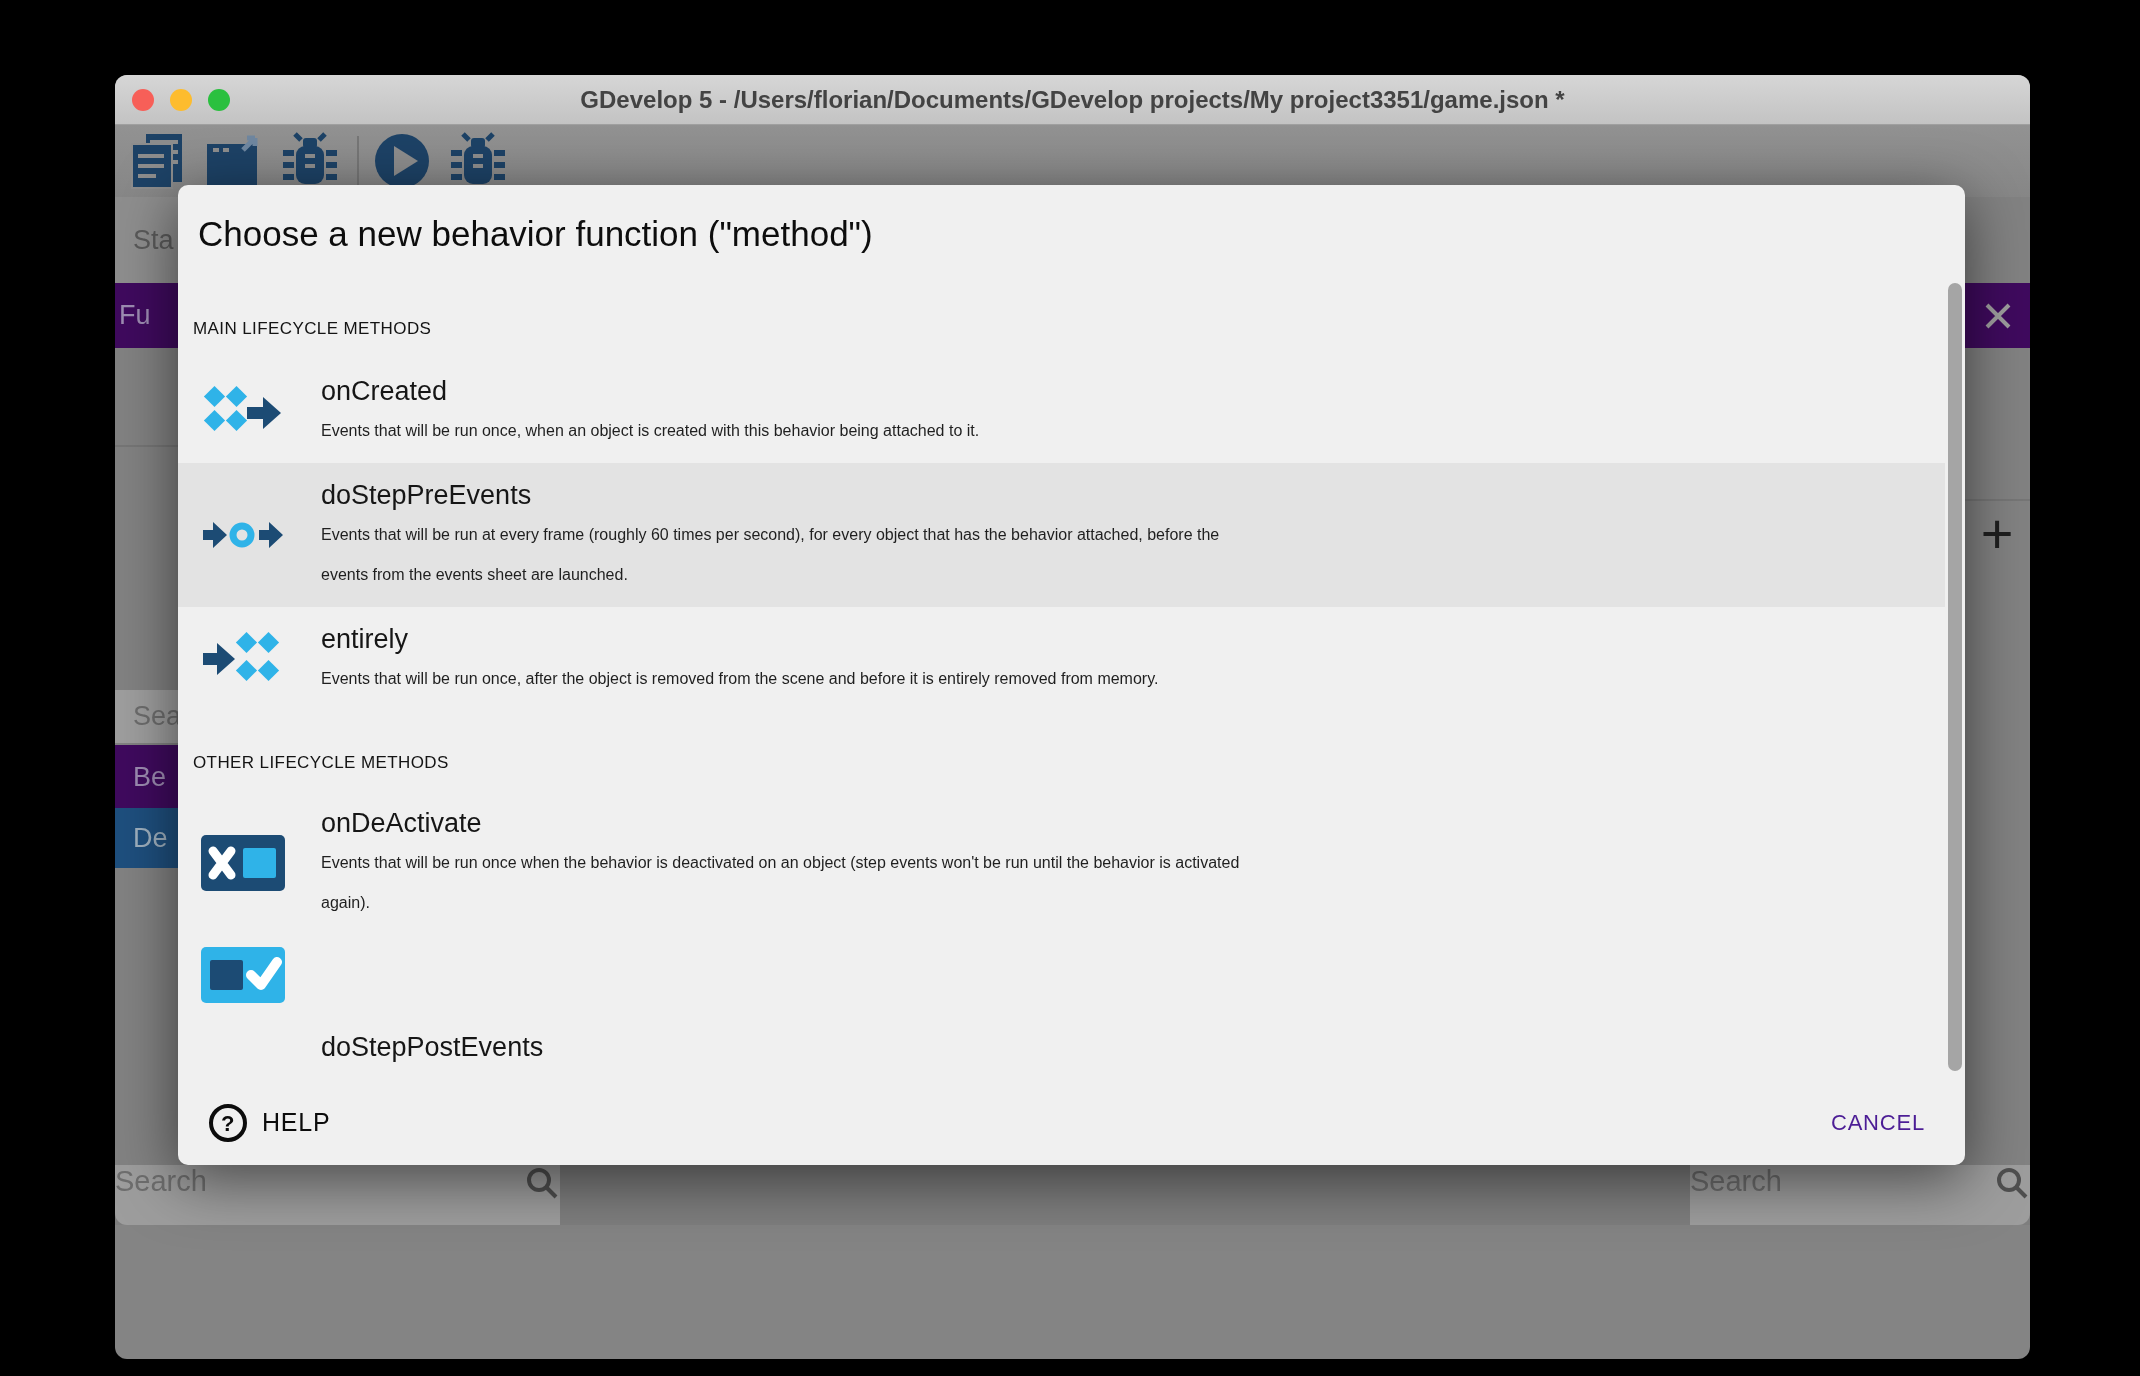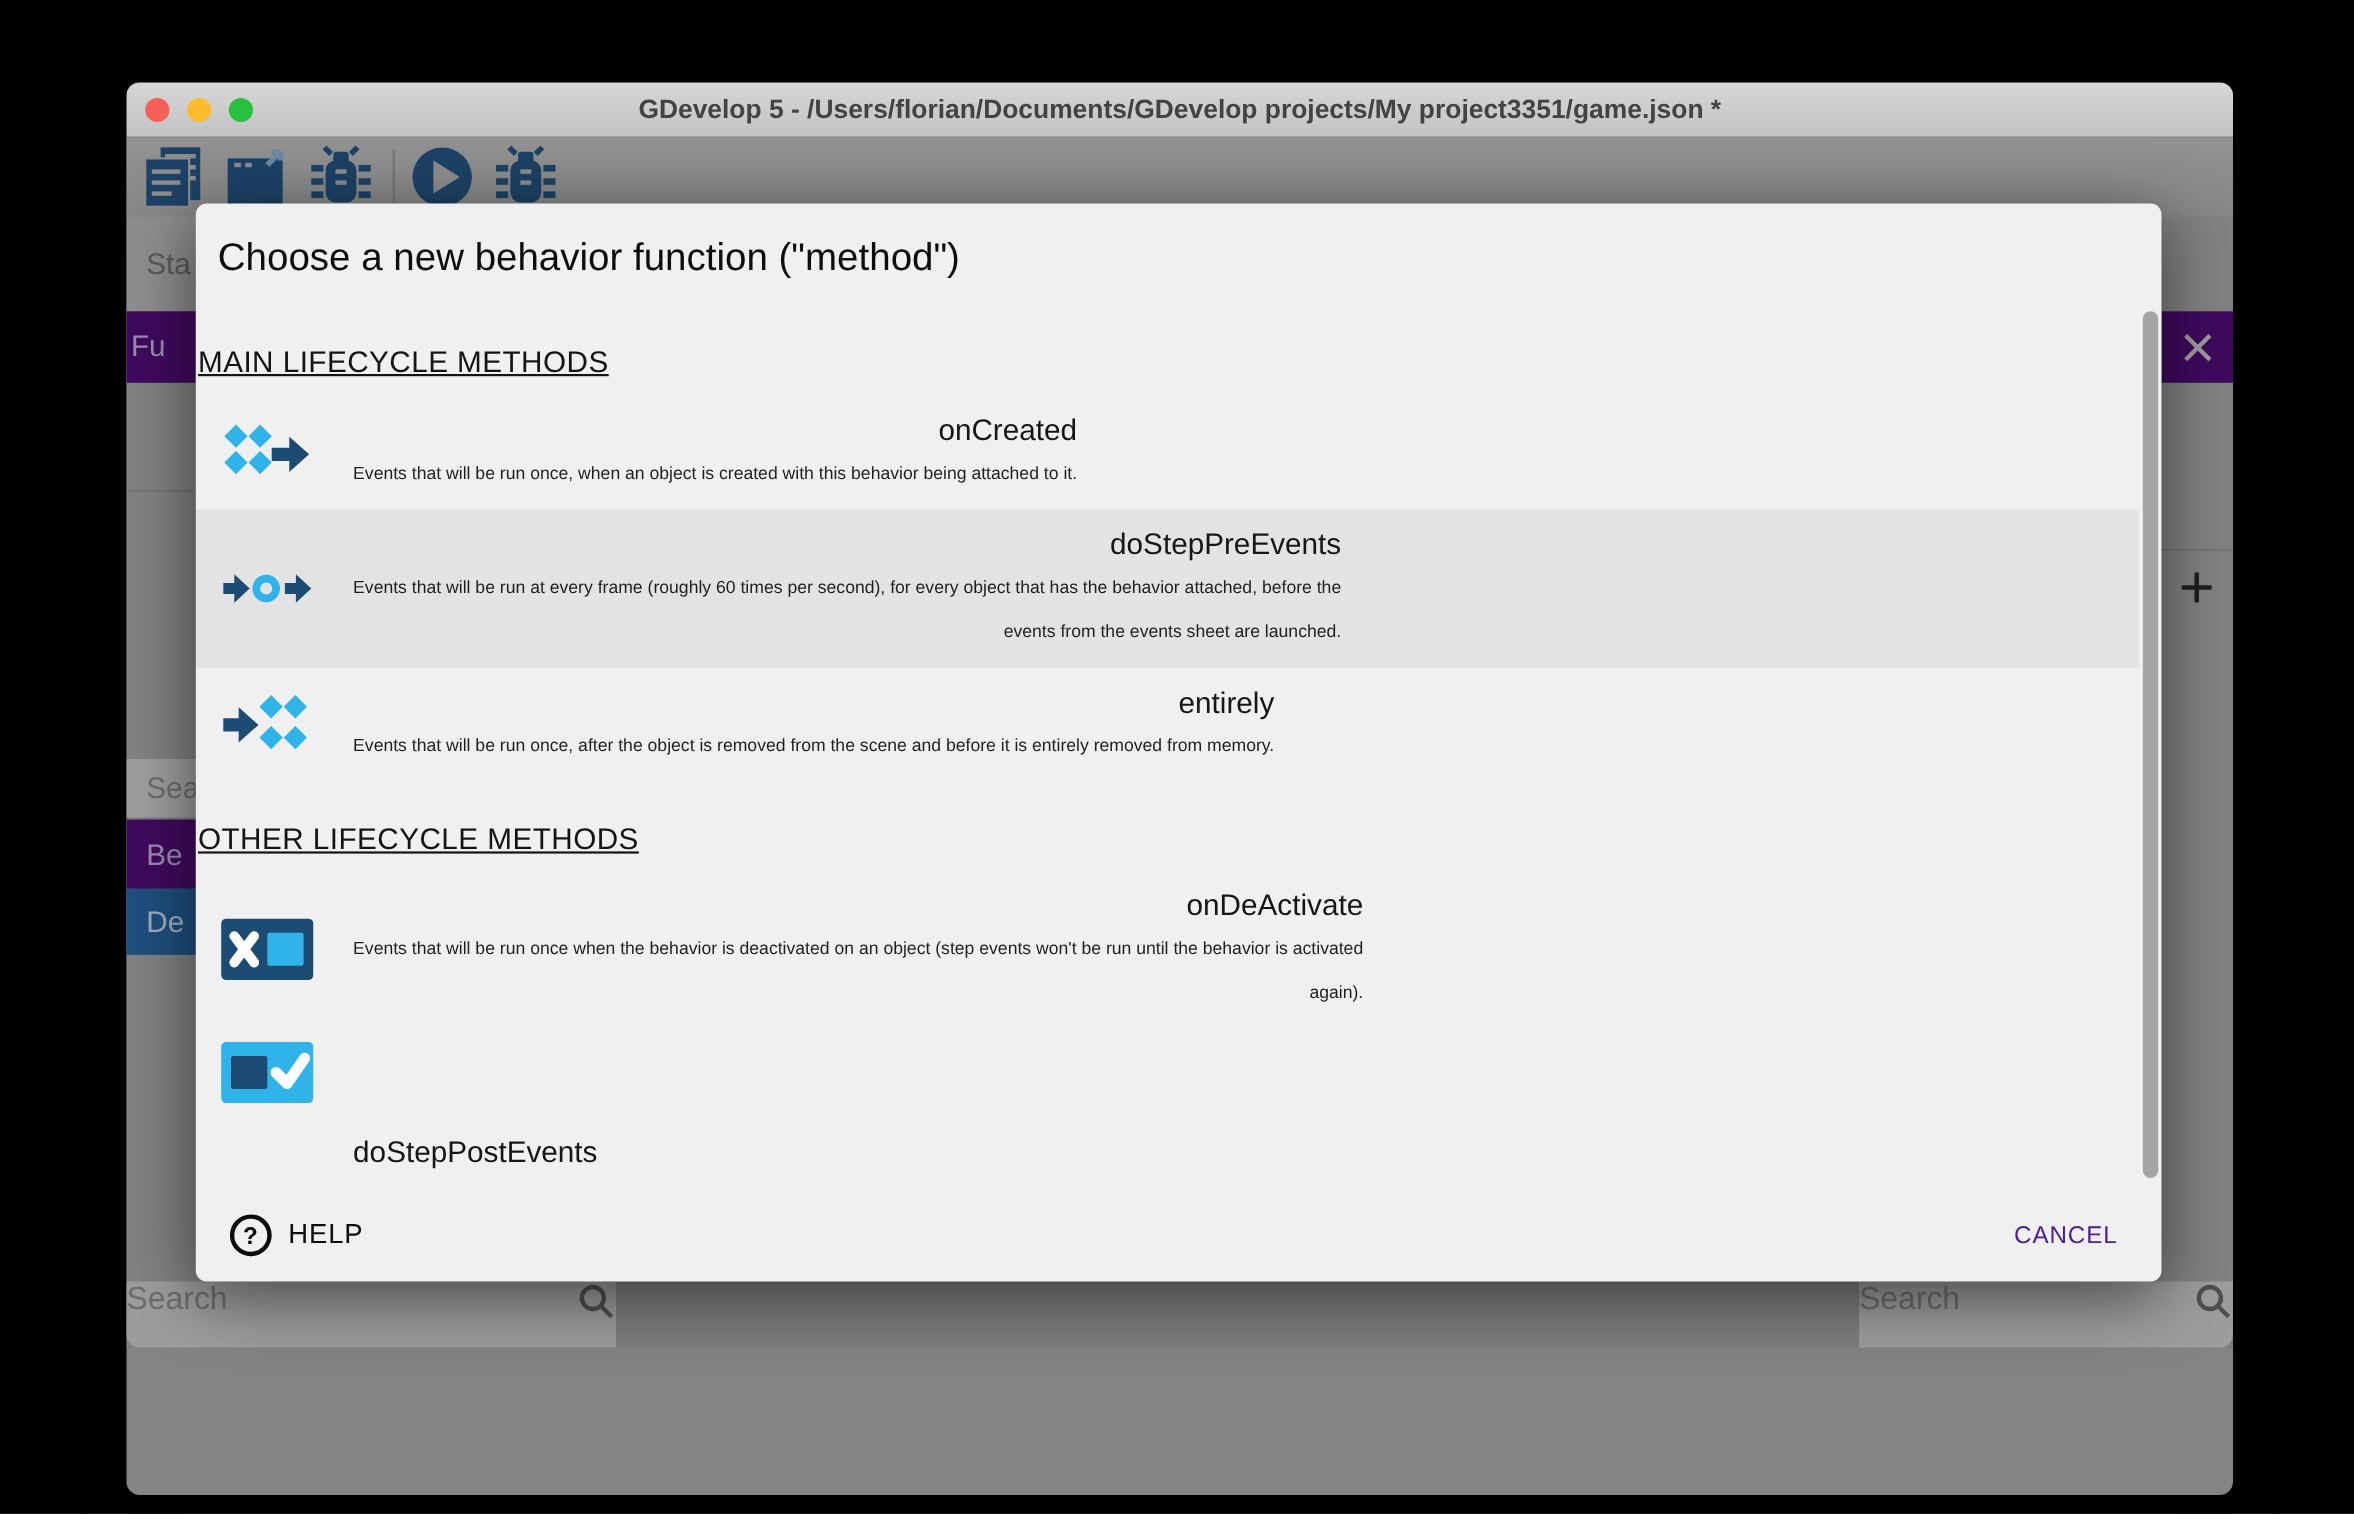--- a/index.html
+++ b/index.html
@@ -41,29 +41,29 @@
   .search-box{position:absolute;top:0;height:60px;background:#9d9d9d;display:flex;align-items:flex-start;
               justify-content:space-between;padding:0 0;}
   .search-box.left{left:0;width:445px;border-bottom-left-radius:12px;}
   .search-box.right{right:0;width:340px;border-bottom-right-radius:12px;}
   .search-ph{font-size:29px;color:#6e6e6e;}
   
   .dialog{position:absolute;left:63px;top:110px;width:1787px;height:980px;background:#f0f0f0;
           border-radius:10px;box-shadow:0 14px 60px rgba(0,0,0,0.55);overflow:hidden;}
   .dlg-title{padding:26px 0 0 20px;font-size:35px;font-weight:400;color:#0d0d0d;line-height:46px;}
   .dlg-list{position:absolute;left:0;top:98px;width:1767px;height:797px;overflow:hidden;}
-  .sec-header{margin:0 0 0 2px;font-size:27px;letter-spacing:0.4px;color:#141414;height:28px;line-height:28px;text-decoration:underline;}
+  .sec-header{margin:0 0 0 15px;font-size:17px;letter-spacing:0.4px;color:#141414;height:28px;line-height:28px;}
   .sec-header.first{margin-top:32px;}
   .sec-header.second{margin-top:38px;}
   .row{display:flex;align-items:center;padding:12px 0;width:100%;}
   .row.first{margin-top:16px;}
   .row.after-header{margin-top:14px;}
   .row.selected{background:#e3e3e3;}
   .icon-box{width:100px;margin-left:15px;flex:0 0 100px;display:flex;align-items:center;justify-content:center;}
-  .row-text{margin-left:28px;max-width:1600px;text-align:right;}
+  .row-text{margin-left:28px;max-width:1600px;}
   .row-title{font-size:27px;color:#161616;line-height:40px;}
   .row-desc{font-size:16px;color:#1f1f1f;line-height:40px;white-space:pre-line;}
   .dlg-scrollbar{position:absolute;right:3px;top:98px;width:14px;height:788px;border-radius:7px;background:#a5a5a5;}
   .dlg-footer{position:absolute;left:0;bottom:0;width:100%;height:85px;display:flex;align-items:center;
               justify-content:space-between;padding:0 26px 0 30px;}
   .help-btn{display:flex;align-items:center;gap:14px;font-size:25px;font-weight:500;letter-spacing:0.8px;color:#0c0c0c;}
   .cancel-btn{font-size:22px;font-weight:500;letter-spacing:0.8px;color:#4c1d95;padding:10px 14px;}
 </style>
 </head>
 <body>

